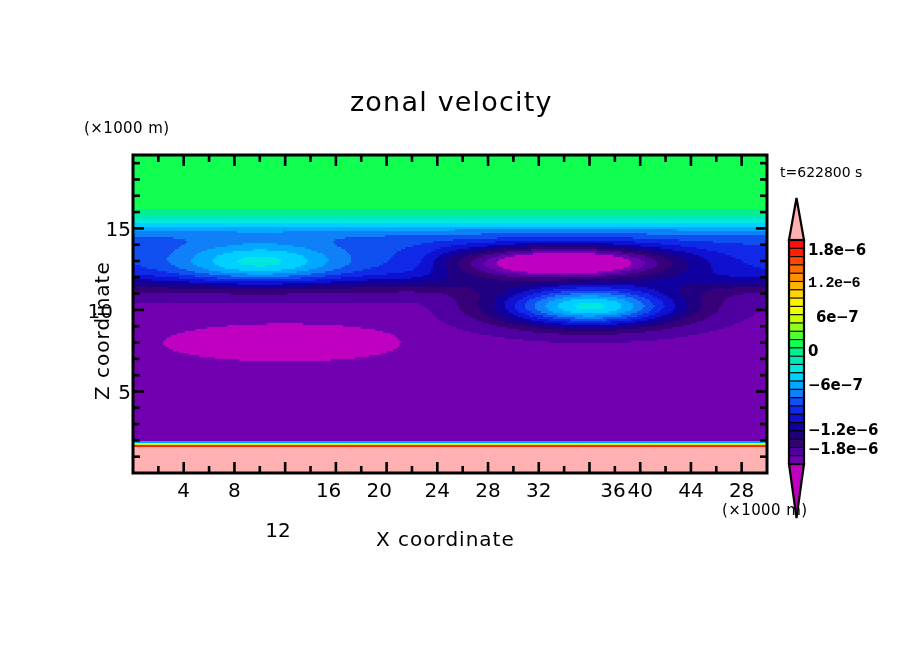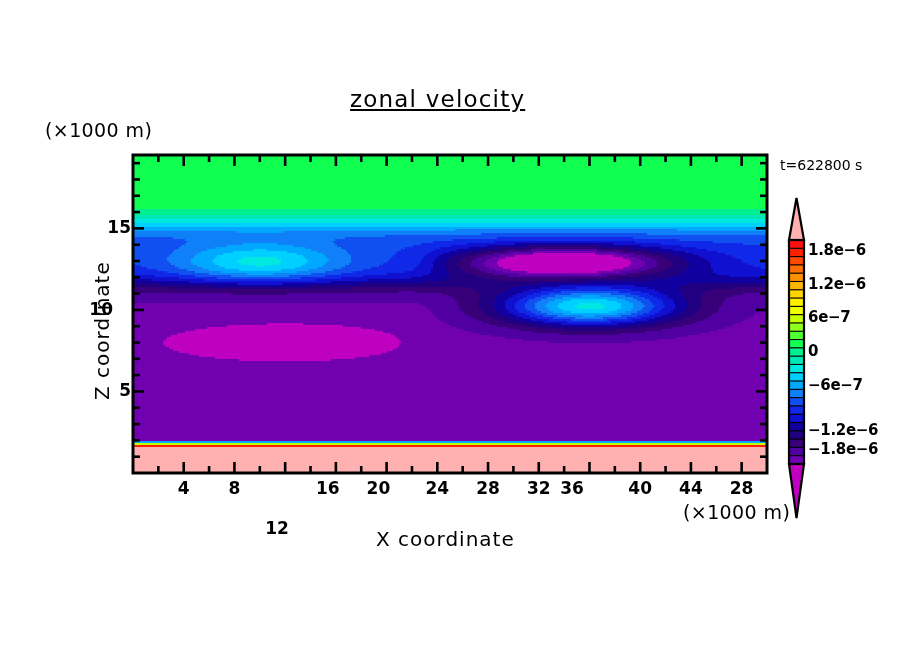--- a/index.html
+++ b/index.html
@@ -1,44 +1,44 @@
 <!DOCTYPE html>
 <html><head>
 <meta charset="utf-8">
 <style>
   html,body{margin:0;padding:0;background:#ffffff;}
   body{width:904px;height:654px;position:relative;overflow:hidden;
        font-family:"DejaVu Sans","Liberation Sans",sans-serif;color:#000;}
   #root{position:absolute;inset:0;}
   .abs{position:absolute;}
-  .ttl{font-size:23px;letter-spacing:1.2px;font-weight:400;text-decoration:underline;}
+  .ttl{font-size:27px;letter-spacing:1.2px;font-weight:400;}
   .axlab{font-size:20px;letter-spacing:1.0px;}
-  .unit{font-size:19px;letter-spacing:0.4px;}
-  .tick{font-size:17px;font-weight:700;}
+  .unit{font-size:15px;letter-spacing:0.4px;margin-left:39px;}
+  .tick{font-size:20px;font-weight:400;}
   .cblab{font-size:15px;font-weight:700;letter-spacing:-0.3px;}
   .tstamp{font-size:14px;letter-spacing:0px;}
   .vert{transform:rotate(-90deg);transform-origin:left top;white-space:nowrap;}
   svg{display:block;}
 </style>
 </head>
 <body>
 
 <div id="root">
 
   <div class="abs ttl" style="left:350px;top:86px;">zonal velocity</div>
 
   <div class="abs unit" style="left:45px;top:119px;">(×1000 m)</div>
 
   <div class="abs axlab vert" style="left:90px;top:400px;">Z coordinate</div>
 
   <div class="abs axlab" style="left:376px;top:527px;">X coordinate</div>
 
   <div class="abs unit" style="left:683px;top:501px;">(×1000 m)</div>
 
-  <div class="abs tstamp" style="left:780px;top:157px;">t=622800 s</div>
+  <div class="abs tstamp" style="left:780px;top:164px;">t=622800 s</div>
 
   <div class="abs" style="left:133px;top:155px;width:634px;height:318px;">
     <svg id="plot-svg" width="634" height="318" viewBox="0 0 634 318">
         <rect x="0" y="0" width="634.5" height="2.5" fill="#10ff50"></rect>
         <rect x="0" y="2" width="634.5" height="2.5" fill="#10ff50"></rect>
         <rect x="0" y="4" width="634.5" height="2.5" fill="#10ff50"></rect>
         <rect x="0" y="6" width="634.5" height="2.5" fill="#10ff50"></rect>
         <rect x="0" y="8" width="634.5" height="2.5" fill="#10ff50"></rect>
         <rect x="0" y="10" width="634.5" height="2.5" fill="#10ff50"></rect>
         <rect x="0" y="12" width="634.5" height="2.5" fill="#10ff50"></rect>
@@ -1048,21 +1048,21 @@
 
   <div class="abs" id="xticklabels" style="left:133px;top:478px;width:634px;height:26px;">
       <div class="tick" style="position: absolute; left: 30.72px; top: 0px; width: 40px; text-align: center;">4</div>
       <div class="tick" style="position: absolute; left: 81.44px; top: 0px; width: 40px; text-align: center;">8</div>
       <div class="tick" style="position: absolute; left: 132.16px; top: 0px; width: 40px;  margin-top: 40px;">12</div>
       <div class="tick" style="position: absolute; left: 182.88px; top: 0px; width: 40px; ">16</div>
       <div class="tick" style="position: absolute; left: 233.6px; top: 0px; width: 40px; text-align: left;">20</div>
       <div class="tick" style="position: absolute; left: 284.32px; top: 0px; width: 40px; text-align: center;">24</div>
       <div class="tick" style="position: absolute; left: 335.04px; top: 0px; width: 40px; text-align: center;">28</div>
       <div class="tick" style="position: absolute; left: 385.76px; top: 0px; width: 40px; text-align: center;">32</div>
-      <div class="tick" style="position: absolute; left: 419px; top: 0px; width: 40px; text-align: center;">36</div>
+      <div class="tick" style="position: absolute; left: 460px; top: 0px; width: 40px; text-align: center;">36</div>
       <div class="tick" style="position: absolute; left: 487.2px; top: 0px; width: 40px; text-align: center;">40</div>
       <div class="tick" style="position: absolute; left: 537.92px; top: 0px; width: 40px; text-align: center;">44</div>
       <div class="tick" style="position: absolute; left: 588.64px; top: 0px; width: 40px; text-align: center;">28</div>
     </div>
 
   <div class="abs" id="yticklabels" style="left:93px;top:155px;width:38px;height:318px;">
       <div class="tick" style="position: absolute; top: 225.462px; right: 0px; text-align: right;">5</div>
       <div class="tick" style="position: absolute; top: 143.923px; right: 18px; text-align: right;">10</div>
       <div class="tick" style="position: absolute; top: 62.3846px; right: 0px; text-align: right;">15</div>
     </div>
@@ -1096,21 +1096,21 @@
         <rect x="13" y="234.8148148148148" width="15" height="8.696296296296296" fill="#200080" stroke="#000" stroke-width="1.1"></rect>
         <rect x="13" y="243.1111111111111" width="15" height="8.696296296296296" fill="#380078" stroke="#000" stroke-width="1.1"></rect>
         <rect x="13" y="251.4074074074074" width="15" height="8.696296296296296" fill="#5000a0" stroke="#000" stroke-width="1.1"></rect>
         <rect x="13" y="259.7037037037037" width="15" height="8.696296296296296" fill="#7000b0" stroke="#000" stroke-width="1.1"></rect>
         <polygon points="13,268 28,268 20.5,322" fill="#c000c0" stroke="#000" stroke-width="2.2"></polygon>
         <rect x="13" y="44" width="15" height="224" fill="none" stroke="#000" stroke-width="2.2"></rect>
       </svg>
   </div>
   <div class="abs" id="cblabels" style="left:808px;top:196px;width:96px;height:330px;">
       <div class="cblab" style="position: absolute; left: 0px; top: 45.2px;">1.8e−6</div>
-      <div class="cblab" style="position: absolute; left: 0px; top: 78.8px;">1.2e−6</div>
-      <div class="cblab" style="position: absolute; left: 0px; top: 112.4px;">6e−7</div>
+      <div class="cblab" style="position: absolute; left: 0px; top: 78.8px; font-family: Liberation Mono, monospace;">1.2e−6</div>
+      <div class="cblab" style="position: absolute; left: 8px; top: 112.4px;">6e−7</div>
       <div class="cblab" style="position: absolute; left: 0px; top: 146px;">0</div>
       <div class="cblab" style="position: absolute; left: 0px; top: 179.6px;">−6e−7</div>
       <div class="cblab" style="position: absolute; left: 0px; top: 213.2px; margin-top: 12px;">−1.2e−6</div>
       <div class="cblab" style="position: absolute; left: 0px; top: 244px;">−1.8e−6</div>
     </div>
 
 </div>
 
 </body></html>

